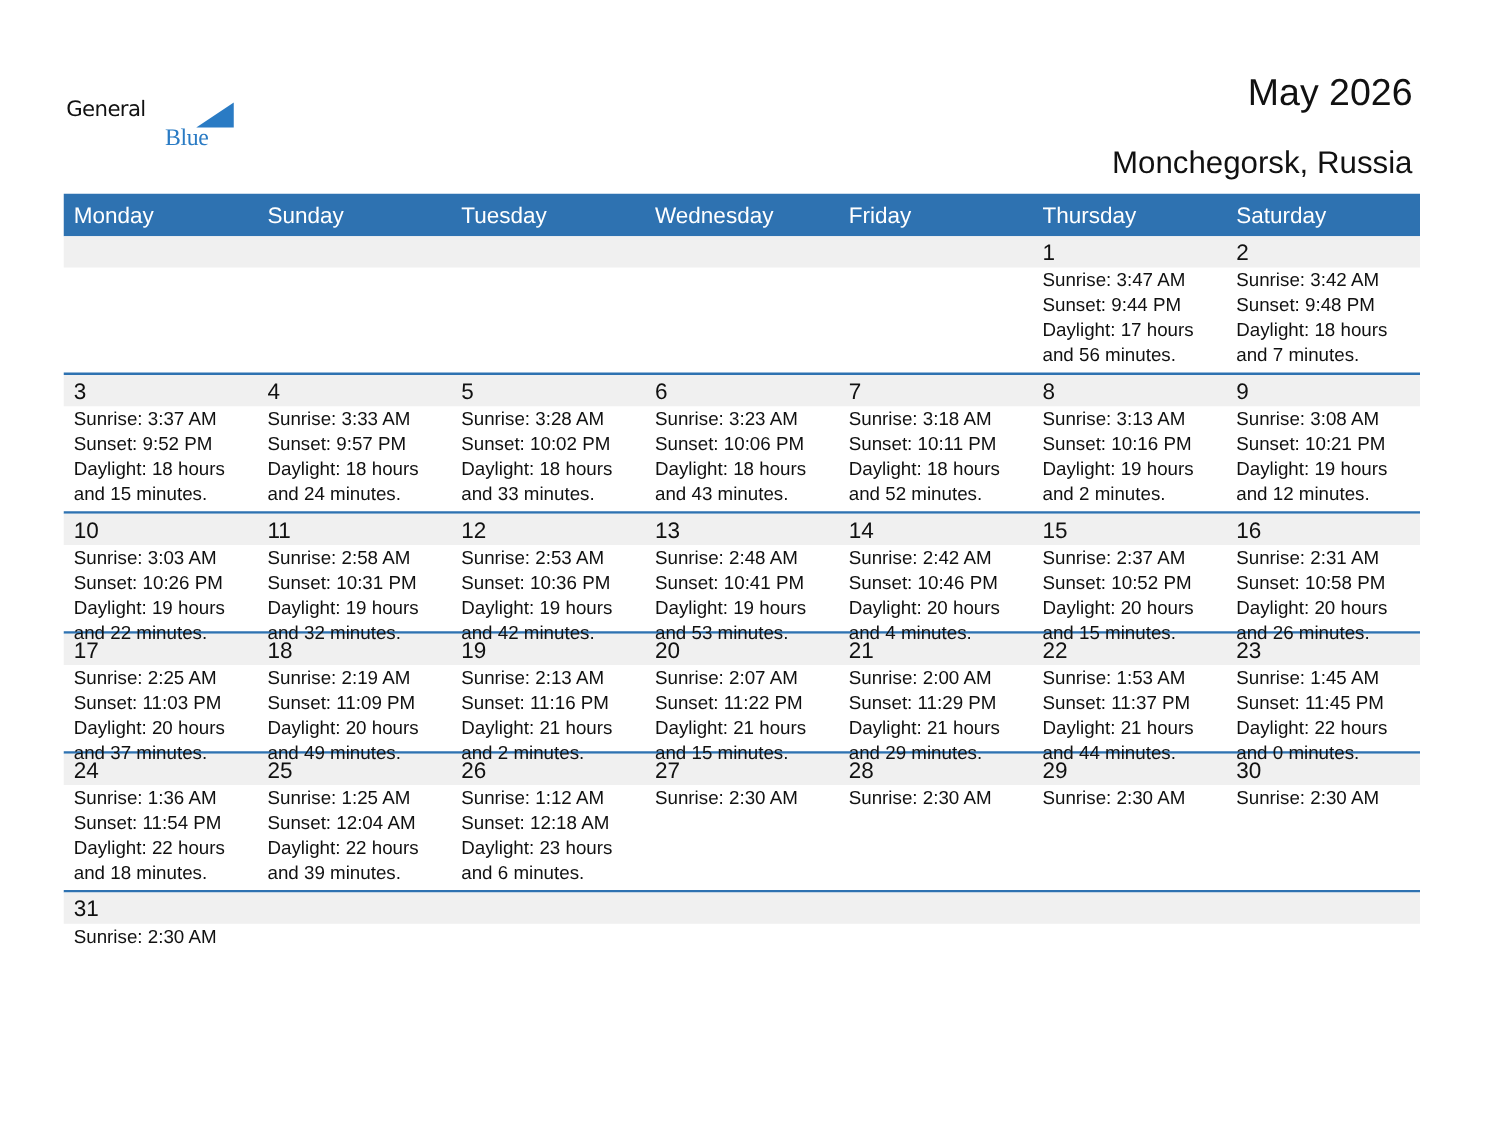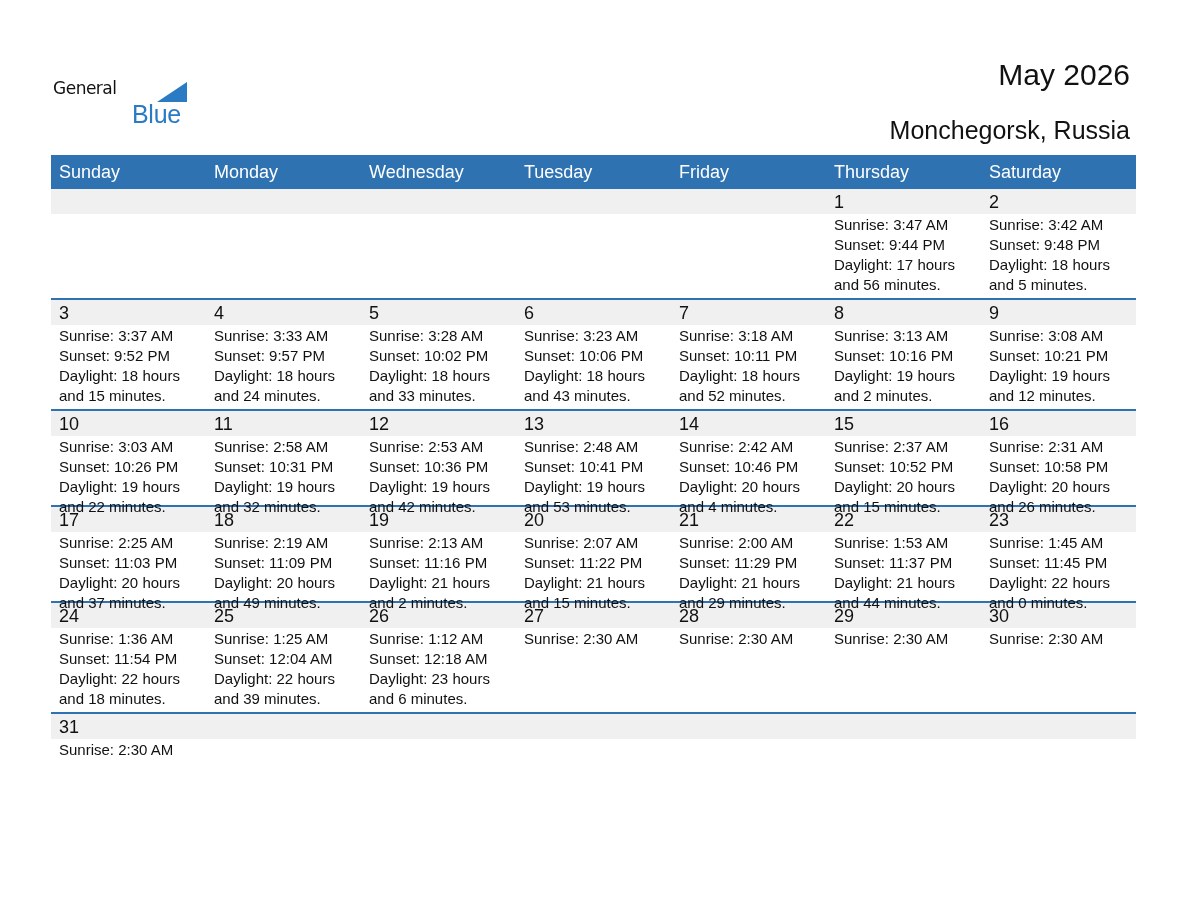--- a/index.html
+++ b/index.html
@@ -1,22 +1,22 @@
 <!DOCTYPE html>
 <html><head>
   <meta charset="utf-8">
   <style>
     html, body { margin: 0; padding: 0; background: #ffffff; }
     body { width: 1188px; height: 918px; position: relative; overflow: hidden;
            font-family: "Liberation Sans", sans-serif; color: #111; }
     .logo { position: absolute; left: 53px; top: 76px; width: 140px; height: 56px; }
     .logo .general { position: absolute; left: 0; top: 2px; font-family: "DejaVu Sans", sans-serif;
                      font-size: 17px; color: #111; letter-spacing: -0.5px; }
-    .logo .blue { position: absolute; left: 79px; top: 24px; font-family: Liberation Sans, sans-serif;
-                  font-size: 25px; color: #2a7bc4; letter-spacing: -0.3px; }
+    .logo .blue { position: absolute; left: 79px; top: 24px; font-family: Liberation Serif, serif;
+                  font-size: 19px; color: #2a7bc4; letter-spacing: -0.3px; }
     .logo .tri { position: absolute; left: 104px; top: 6px; width: 0; height: 0;
                  border-left: 30px solid transparent; border-bottom: 20px solid #2a7bc4; }
     .title { position: absolute; right: 58px; top: 58px; font-size: 30px; color: #111; text-align: right; }
     .subtitle { position: absolute; right: 58px; top: 116px; font-size: 25px; color: #111; text-align: right; }
     .cal { position: absolute; left: 51px; top: 155px; width: 1085px; }
     .head { display: flex; background: #2e72b1; height: 34px; }
     .head .hc { width: 155px; box-sizing: border-box; padding-left: 8px; color: #fff; font-size: 18px; line-height: 34px; }
     .week { border-bottom: 2px solid #2e72b1; }
     .week.last { border-bottom: none; }
     .daterow { display: flex; background: #f0f0f0; height: 25px; }
@@ -32,24 +32,24 @@
   <span class="general">General</span>
   <span class="tri"></span>
   <span class="blue">Blue</span>
 </div>
 
 <div class="title">May 2026</div>
 <div class="subtitle">Monchegorsk, Russia</div>
 
 <div class="cal">
   <div class="head">
+    <div class="hc">Monday</div>
     <div class="hc">Sunday</div>
-    <div class="hc">Monday</div>
+    <div class="hc">Tuesday</div>
     <div class="hc">Wednesday</div>
-    <div class="hc">Tuesday</div>
     <div class="hc">Friday</div>
     <div class="hc">Thursday</div>
     <div class="hc">Saturday</div>
   </div>
   <div id="weeks">
       <div class="week">
         <div class="daterow">
           <div class="dn"></div>
           <div class="dn"></div>
           <div class="dn"></div>
@@ -67,21 +67,21 @@
           <div class="ic">
             <div>Sunrise: 3:47 AM</div>
             <div>Sunset: 9:44 PM</div>
             <div>Daylight: 17 hours</div>
             <div>and 56 minutes.</div>
           </div>
           <div class="ic">
             <div>Sunrise: 3:42 AM</div>
             <div>Sunset: 9:48 PM</div>
             <div>Daylight: 18 hours</div>
-            <div>and 5 minutes.</div>
+            <div>and 7 minutes.</div>
           </div>
         </div>
       </div>
       <div class="week">
         <div class="daterow">
           <div class="dn">3</div>
           <div class="dn">4</div>
           <div class="dn">5</div>
           <div class="dn">6</div>
           <div class="dn">7</div>

